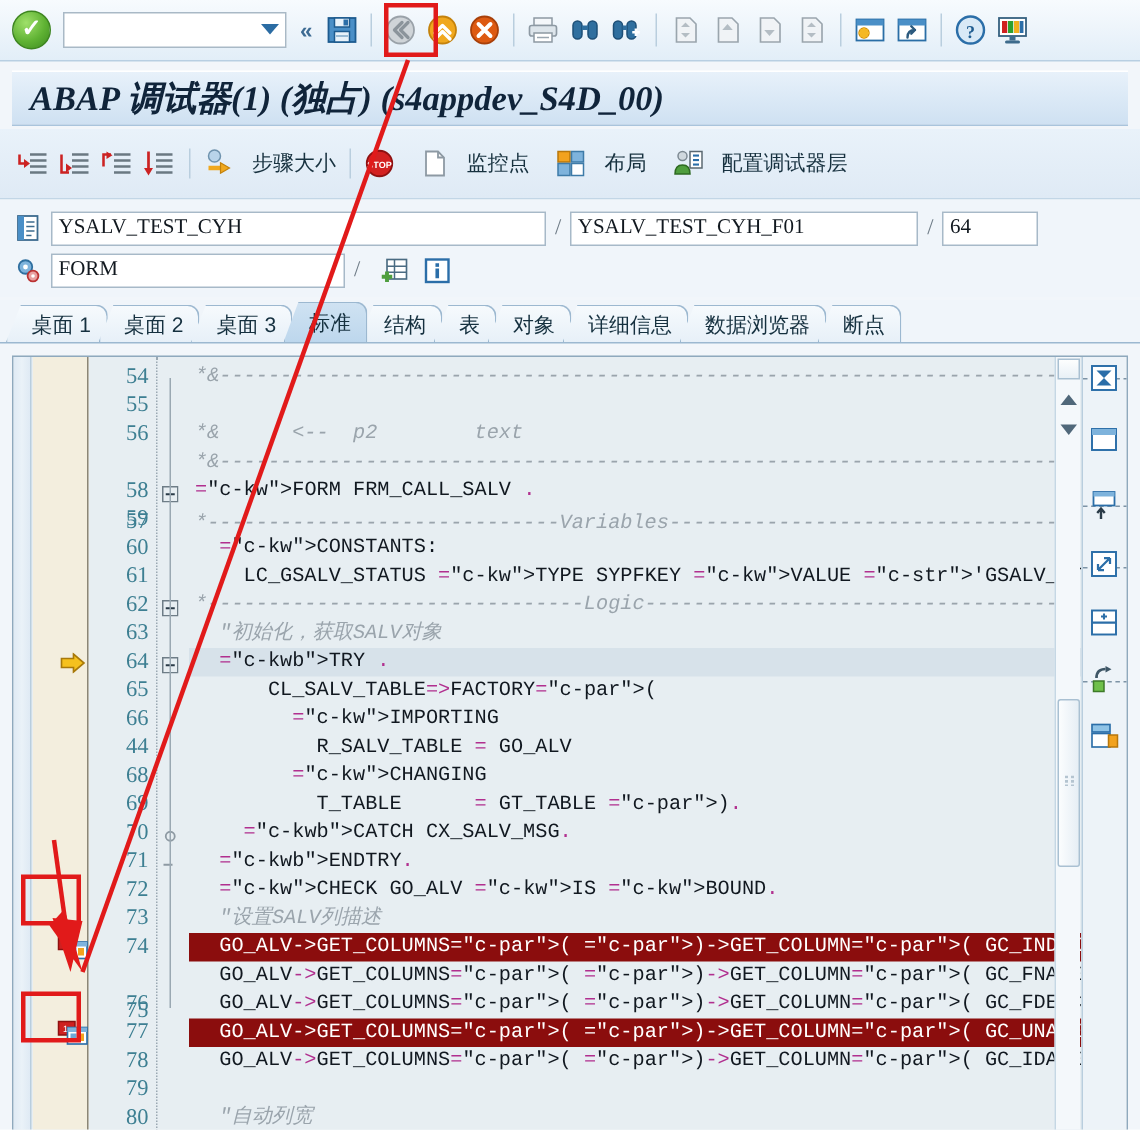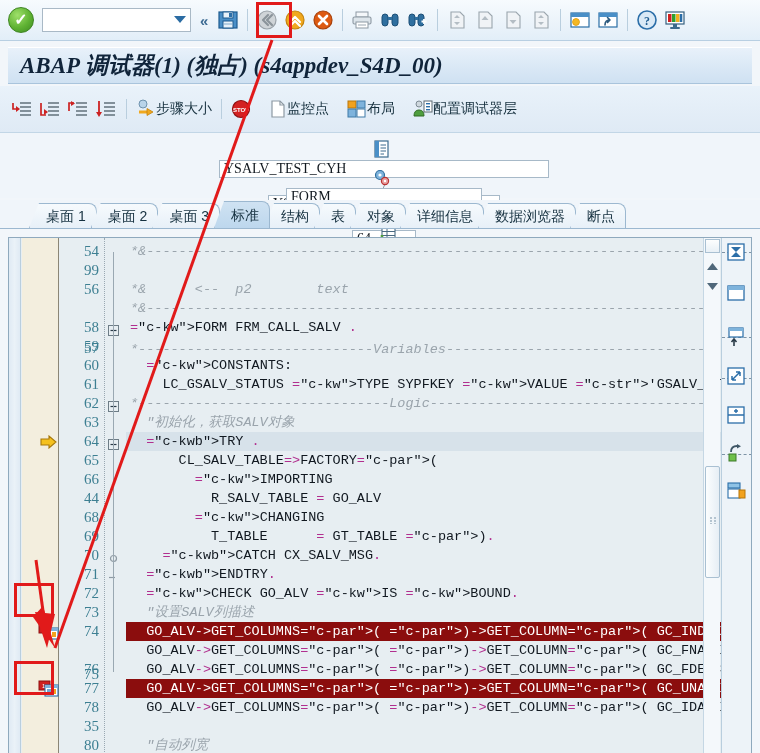--- a/index.html
+++ b/index.html
@@ -111,34 +111,34 @@
     display: flex; align-items: center;
     padding-left: 8px;
   }
   .dbg-item {
     display: flex; align-items: center;
     height: 30px; padding: 0 3px;
     font-size: 14px; color: #17313f;
     white-space: nowrap;
     flex: 0 0 auto;
   }
-  .dbg-item .lbl { margin-left: 0; }
+  .dbg-item .lbl { margin-left: 12px; }
   .dbg-sep { width: 1px; height: 20px; background: #b9cede; margin: 0 6px; flex:0 0 auto;}
   .dbg-gap { width: 12px; flex: 0 0 auto; }
 
   
   .fields {
     position: absolute; left: 0; top: 133px;
     width: 760px; height: 65px;
     background: #f0f5fa;
     padding-top: 5px;
   }
   .frow {
     display: flex; align-items: center;
-    height: 28px; padding-left: 8px; flex-direction: column;
+    height: 28px; padding-left: 8px;
   }
   .fico { width: 22px; height: 22px; flex: 0 0 auto; margin-right: 4px;
           display:flex; align-items:center; justify-content:center; }
   .finp {
     height: 23px;
     border: 1px solid #a7b9c8;
     background: #fff;
     font-family: "Liberation Serif", serif;
     font-size: 14px;
     color: #11181f;
@@ -153,21 +153,21 @@
   .f-type  { width: 196px; }
   .f-form  { width: 470px; }
   .fbtn { width: 22px; height: 22px; margin-left: 6px; flex:0 0 auto;
           display:flex; align-items:center; justify-content:center; }
 
   
   .tabs {
     position: absolute; left: 0; top: 200px;
     width: 760px; height: 29px;
     display: flex; align-items: flex-end;
-    padding-left: 29px;
+    padding-left: 4px;
     border-bottom: 1px solid #9cb8d0;
     background: #f0f5fa;
   }
   .tab {
     position: relative;
     height: 25px;
     line-height: 25px;
     padding: 0 10px 0 16px;
     font-size: 14px;
     color: #15303f;
@@ -650,21 +650,21 @@
             <rect x="1" y="1" width="11" height="9" fill="#cf2020" stroke="#8e1111" stroke-width="1"></rect>
             <text x="4" y="8" font-size="6" font-family="Liberation Sans, sans-serif" fill="#ffffff">1</text>
             <rect x="7" y="5" width="13" height="11" fill="#ffffff" stroke="#2b6ea8" stroke-width="1.1"></rect>
             <rect x="7" y="5" width="13" height="3" fill="#7eb3dc"></rect>
             <rect x="9" y="9" width="4" height="5" fill="#6fa8d6"></rect>
             <rect x="14" y="9" width="4" height="5" fill="#f2a21e"></rect>
           </svg></div>
       </div>
     <div class="cd-numcol" id="numcol">
         <div class="ln" style="top: 4px;">54</div>
-        <div class="ln" style="top: 23px;">99</div>
+        <div class="ln" style="top: 23px;">55</div>
         <div class="ln" style="top: 42px;">56</div>
         <div class="ln" style="top: 61px; margin-top: 40px;">57</div>
         <div class="ln" style="top: 80px;">58</div>
         <div class="ln" style="top: 99px;">59</div>
         <div class="ln" style="top: 118px; padding-left: 21px;">60</div>
         <div class="ln" style="top: 137px;">61</div>
         <div class="ln" style="top: 156px;">62</div>
         <div class="ln" style="top: 175px;">63</div>
         <div class="ln" style="top: 194px;">64</div>
         <div class="ln" style="top: 213px;">65</div>
@@ -674,21 +674,21 @@
         <div class="ln" style="top: 289px;">69</div>
         <div class="ln" style="top: 308px;">70</div>
         <div class="ln" style="top: 327px;">71</div>
         <div class="ln" style="top: 346px;">72</div>
         <div class="ln" style="top: 365px;">73</div>
         <div class="ln" style="top: 384px;">74</div>
         <div class="ln" style="top: 403px; margin-top: 24px;">75</div>
         <div class="ln" style="top: 422px;">76</div>
         <div class="ln" style="top: 441px;">77</div>
         <div class="ln" style="top: 460px;">78</div>
-        <div class="ln" style="top: 479px;">35</div>
+        <div class="ln" style="top: 479px;">79</div>
         <div class="ln" style="top: 498px;">80</div>
       </div>
     <div class="cd-foldcol" id="foldcol">
         <div style="position: absolute; left: 3px; top: 84px; width: 12px; height: 12px;"><svg width="11" height="11" viewBox="0 0 11 11">
             <rect x="0.5" y="0.5" width="10" height="10" fill="#e7eef2" stroke="#6e7d87"></rect>
             <line x1="2.5" y1="5.5" x2="8.5" y2="5.5" stroke="#2a3b48" stroke-width="1.2"></line>
           </svg></div>
         <div style="position: absolute; left: 3px; top: 160px; width: 12px; height: 12px;"><svg width="11" height="11" viewBox="0 0 11 11">
             <rect x="0.5" y="0.5" width="10" height="10" fill="#e7eef2" stroke="#6e7d87"></rect>
             <line x1="2.5" y1="5.5" x2="8.5" y2="5.5" stroke="#2a3b48" stroke-width="1.2"></line>

